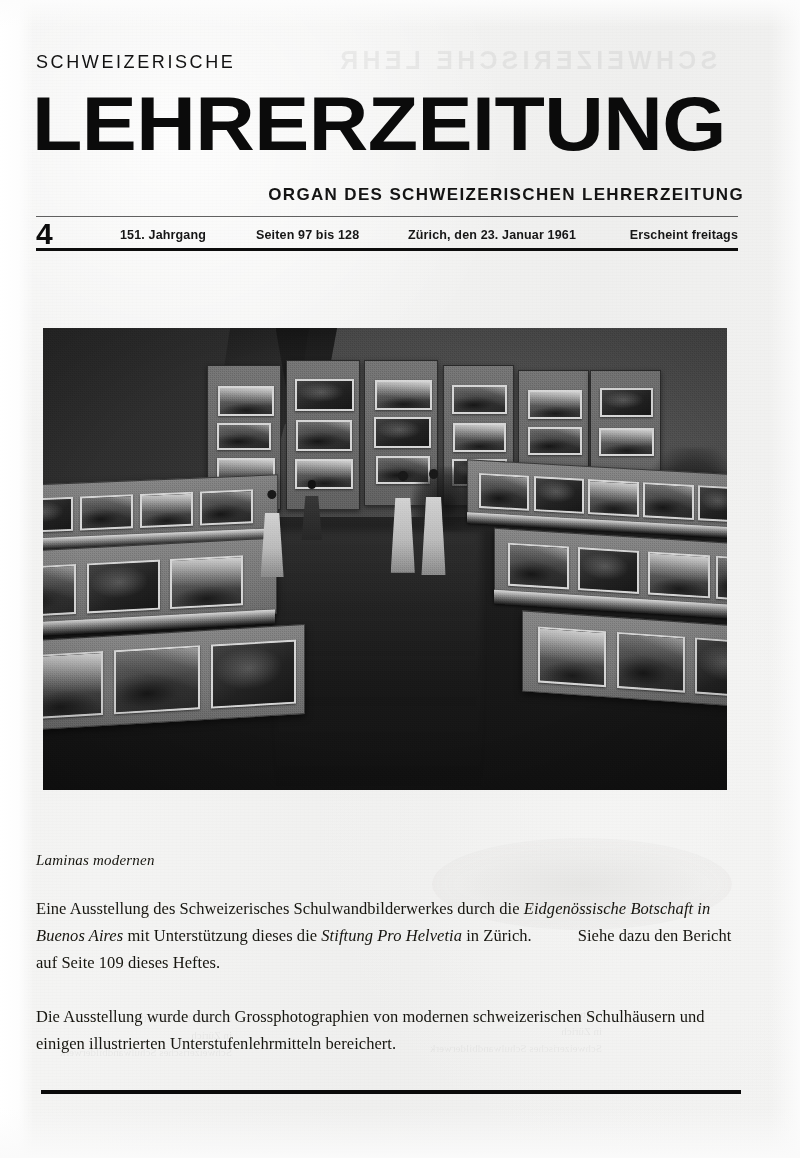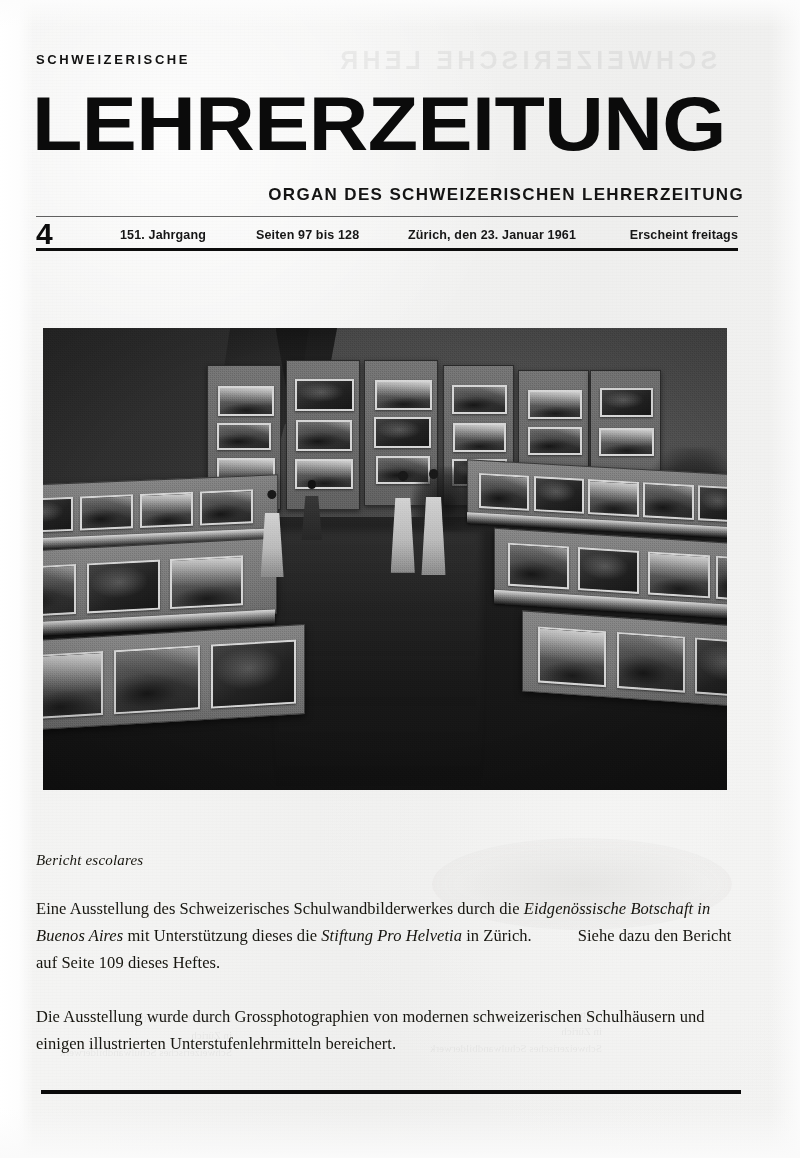--- a/index.html
+++ b/index.html
@@ -89,22 +89,22 @@
     font-family: "Liberation Serif", serif;
     font-size: 11px;
     line-height: 17px;
     white-space: pre;
   }
 
   
   .kicker {
     position: absolute;
     left: 36px; top: 52px;
-    font-size: 13px;
-    font-weight: 700;
+    font-size: 18px;
+    font-weight: 400;
     letter-spacing: 2.6px;
     color: #121212;
   }
 
   .wordmark {
     position: absolute;
     left: 32px; top: 86px;
     width: 712px;
     font-size: 76px;
     line-height: 76px;
@@ -472,19 +472,19 @@
         <div class="head"></div>
         <div class="body"></div>
       </div>
 
       <div class="photo-halftone"></div>
       <div class="photo-vignette"></div>
     </div>
   </div>
 
   <div class="caption-area">
-    <p class="caption-title">Bericht escolares</p>
+    <p class="caption-title">Laminas modernen</p>
     <p class="para"><span>Eine Ausstellung des Schweizerisches Schulwandbilderwerkes durch die </span><em>Eidgenössische Botschaft in Buenos Aires</em><span> mit Unterstützung dieses die </span><em>Stiftung Pro Helvetia</em><span> in Zürich.</span><span class="note-gap"></span><span>Siehe dazu den Bericht auf Seite 109 dieses Heftes.</span></p>
     <p class="para second">Die Ausstellung wurde durch Grossphotographien von modernen schweizerischen Schulhäusern und einigen illustrierten Unterstufenlehrmitteln bereichert.</p>
   </div>
 
   <div class="rule-bottom"></div>
 </div>
 
 </body></html>

